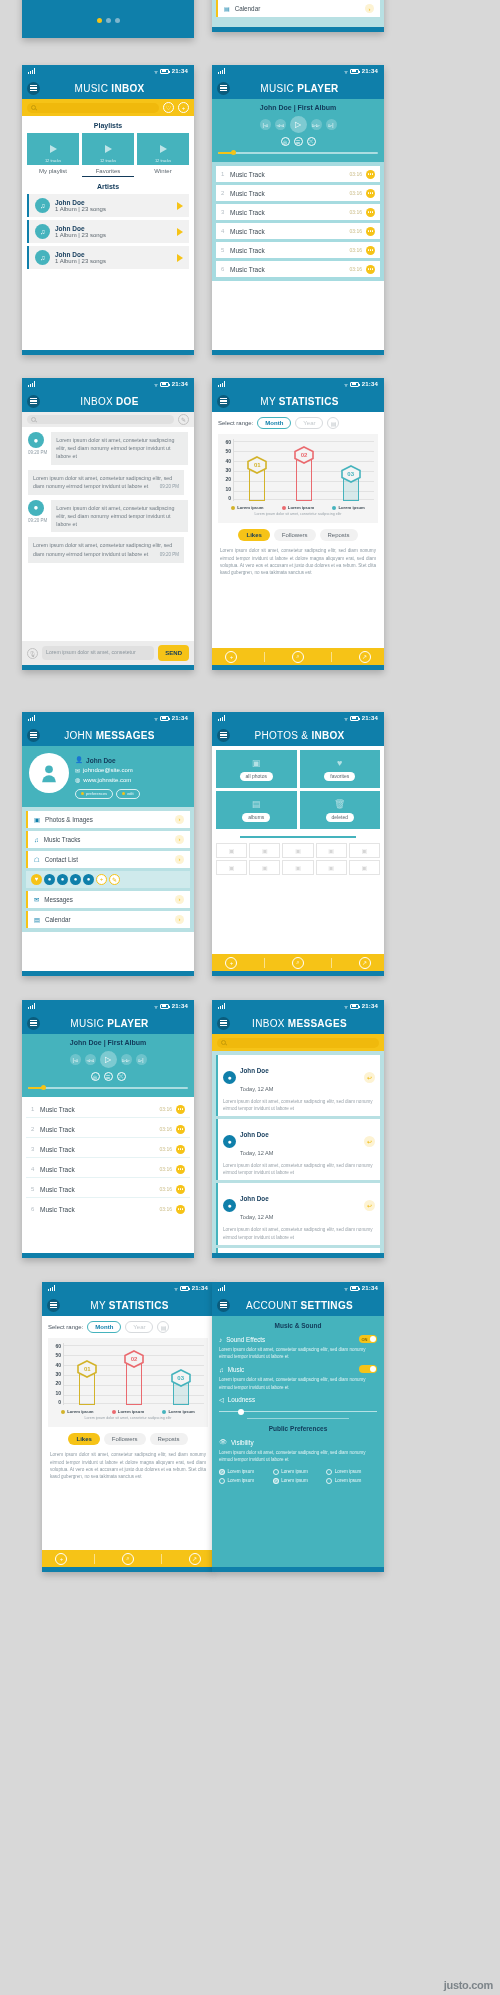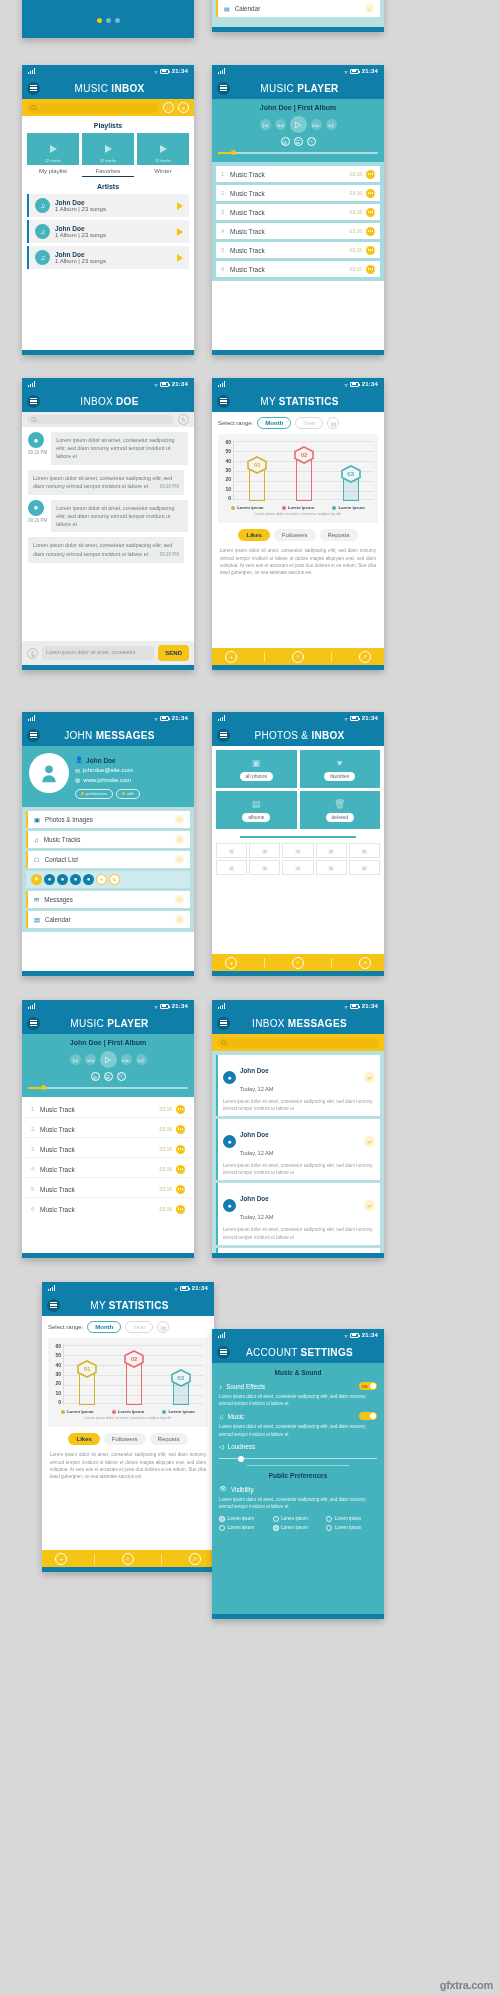--- a/index.html
+++ b/index.html
@@ -1050,21 +1050,21 @@
     <div class="para">Lorem ipsum dolor sit amet, consetetur sadipscing elitr, sed diam nonumy eirmod tempor invidunt ut labore et dolore magna aliquyam erat, sed diam voluptua. At vero eos et accusam et justo duo dolores et ea rebum. Stet clita kasd gubergren, no sea takimata sanctus est</div>
     <div class="ybottom" style="position:absolute;left:0;right:0;bottom:5px;">
       <span class="ybtn">+</span>
         <span class="vsep"></span>
       <span class="ybtn">⌕</span>
         <span class="vsep"></span>
       <span class="ybtn">↗</span>
     </div>
   </div>
 
-  <div class="phone" style="left:212px; top:1329px; height:290px;">
+  <div class="phone" style="left:212px; top:1282px; height:290px;">
     <div class="statusbar">
       <span class="sb-left">
           <i></i>
           <i></i>
           <i></i>
           <i></i>
         </span>
       <span class="sb-right">
           <span style="font-size:6px;">▿</span>
         <span class="batt">
@@ -1144,14 +1144,14 @@
             <span>Lorem ipsum</span>
           </span>
         <span class="cb">
             <i class="cbox"></i>
             <span>Lorem ipsum</span>
           </span>
       </div>
     </div>
   </div>
 
-  <div class="wm">gfxtra.com</div>
+  <div class="wm">justo.com</div>
 </div>
 
 </body></html>

